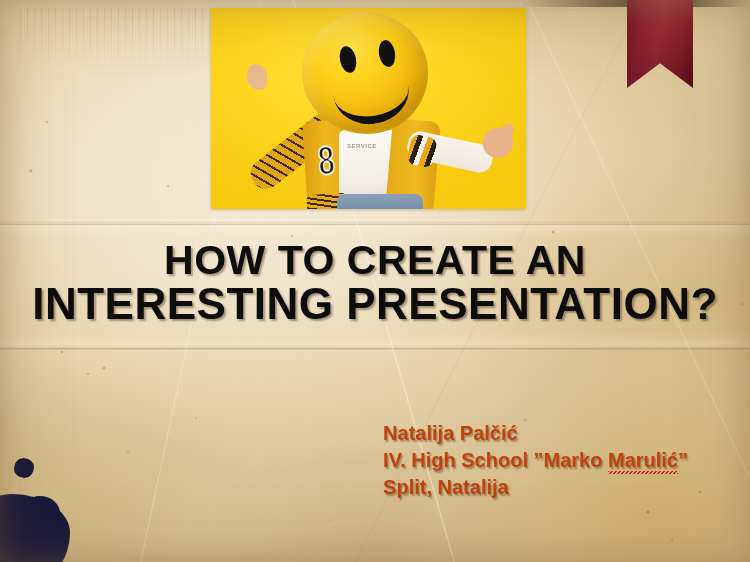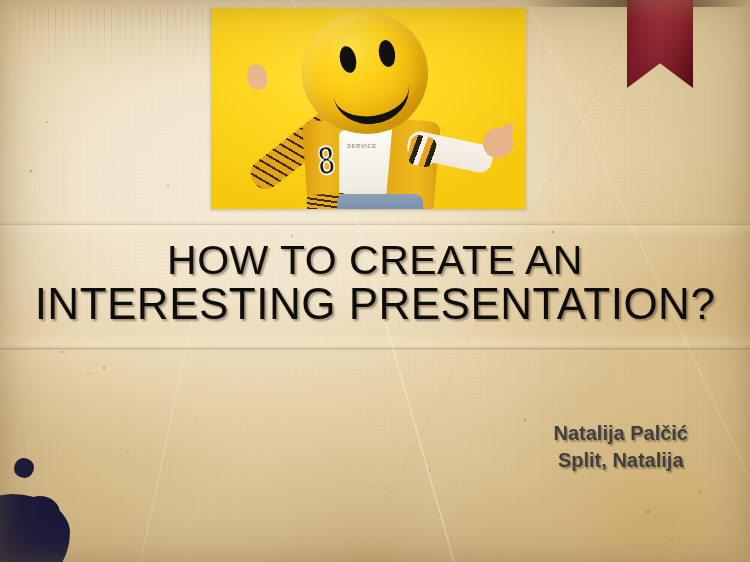--- a/index.html
+++ b/index.html
@@ -291,36 +291,36 @@
   }
 
   
   .title {
     position: absolute;
     left: 0; right: 0;
     top: 238px;
     text-align: center;
     color: #0d0d0d;
     font-family: "Liberation Sans", sans-serif;
-    font-weight: normal;
+    font-weight: bold;
     font-size: 41px;
     line-height: 44px;
     letter-spacing: 0.5px;
     text-shadow: 2px 2px 2px rgba(70,52,28,.45);
   }
   .title-l1 { display: block; }
   .title-l2 { display: block; font-size: 44px; }
 
   
   .author {
     position: absolute;
     right: 62px;
     top: 420px;
-    text-align: center;
-    color: #404040;
+    text-align: left;
+    color: #c2410c;
     font-family: "Liberation Sans", sans-serif;
     font-weight: bold;
     font-size: 20px;
     line-height: 27px;
     text-shadow: 1.5px 1.5px 1.5px rgba(70,52,28,.42);
   }
   .author div { white-space: nowrap; }
   .misspelled {
     position: relative;
     text-decoration: none;
@@ -379,17 +379,18 @@
     <div class="mouth"></div>
   </div>
 
   <div class="title">
     <span class="title-l1">HOW TO CREATE AN</span>
     <span class="title-l2">INTERESTING PRESENTATION?</span>
   </div>
 
   <div class="author">
     <div>Natalija Palčić</div>
+    <div><span>IV. High School ”Marko </span><span class="misspelled">Marulić</span><span>”</span></div>
     <div>Split, Natalija</div>
   </div>
 
   <div class="edge-vignette"></div>
 </div>
 
 </body></html>

